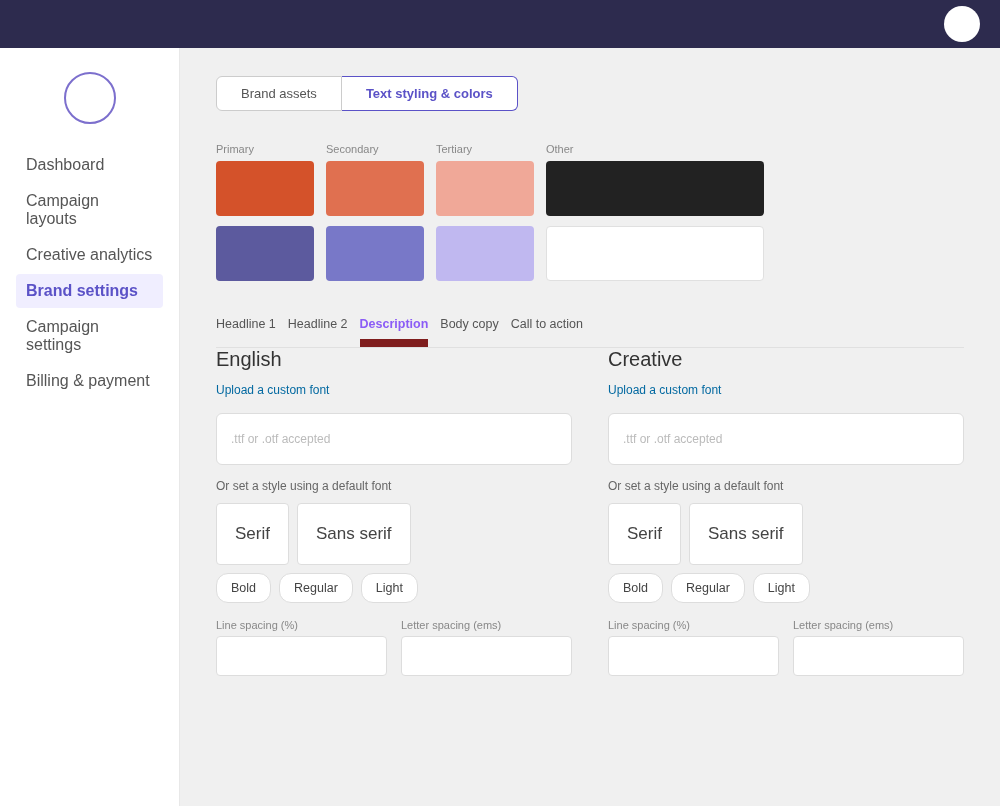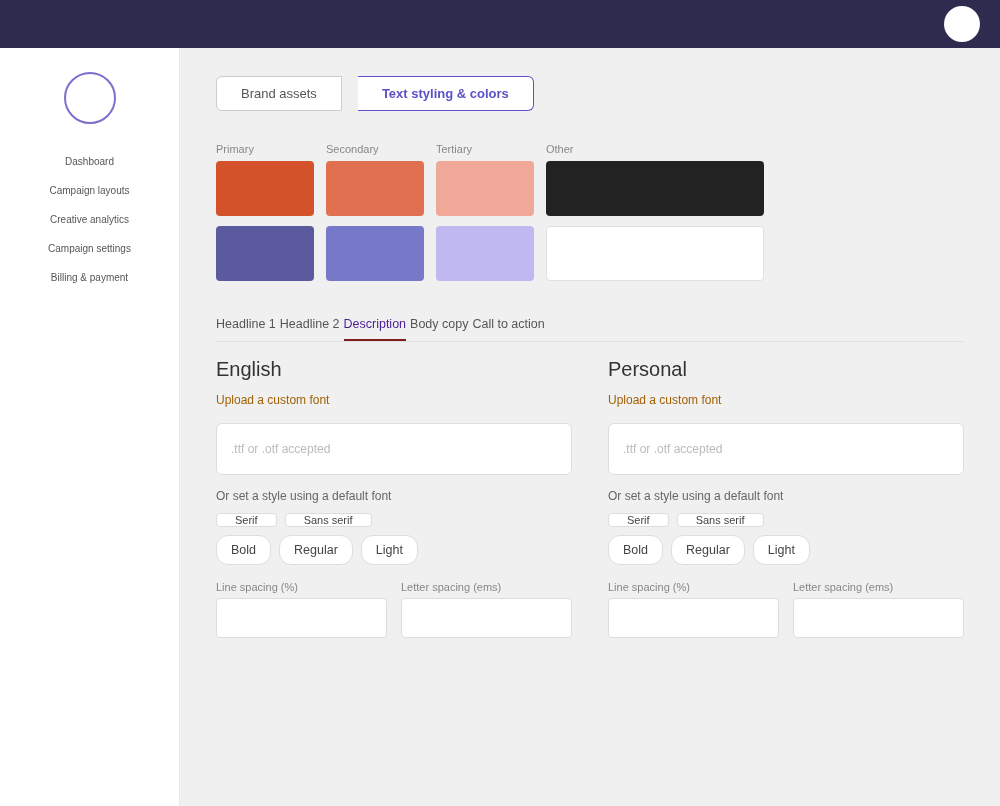--- a/index.html
+++ b/index.html
@@ -44,38 +44,37 @@
       border: 2px solid #7c6fcd;
       display: flex; align-items: center; justify-content: center;
       margin: 0 auto 8px;
       font-size: 24px; font-weight: 700;
       color: #e05a38;
     }
     .brand-name { font-size: 13px; font-weight: 600; color: #333; text-align: center; }
 
     .nav-item {
       padding: 8px 10px;
-      font-size: 10px;
+      font-size: 16px;
       color: #555;
       cursor: pointer;
       border-radius: 4px;
       margin-bottom: 2px;
-      text-align: center;
     }
     .nav-item.active { color: #5b52c7; font-weight: 600; background: #f0eeff; }
 
     
     .main {
       flex: 1;
       padding: 28px 36px;
       overflow-y: auto;
     }
 
     
-    .tabs { display: flex; gap: 16px; margin-bottom: 28px; }
+    .tabs { display: flex; gap: 0; margin-bottom: 28px; }
     .tab-btn {
       padding: 9px 24px;
       border: 1px solid #ccc;
       background: #fff;
       cursor: pointer;
       font-size: 13px;
       color: #555;
     }
     .tab-btn:first-child { border-radius: 6px 0 0 6px; }
     .tab-btn:last-child { border-radius: 0 6px 6px 0; border-left: none; }
@@ -96,55 +95,55 @@
       width: 98px; height: 55px;
       border-radius: 4px;
     }
     .color-swatch-wide {
       width: 218px; height: 55px;
       border-radius: 4px;
     }
 
     
     .fonts-section { }
-    .font-tabs { display: flex; gap: 4px; margin-bottom: 16px; border-bottom: 1px solid #e0e0e0; }
+    .font-tabs { display: flex; gap: 12px; border-bottom: 1px solid #e0e0e0; }
     .font-tab {
       font-size: 12.5px;
       color: #555;
       cursor: pointer;
       padding-bottom: 8px;
       border-bottom: 2px solid transparent;
     }
-    .font-tab.active { color: #4c1d95; border-bottom: 2px solid #7f1d1d; font-weight: 400; }
+    .font-tab.active { color: #8b5cf6; border-bottom: 8px solid #7f1d1d; font-weight: 700; }
 
     .font-columns { display: flex; gap: 36px; }
     .font-col { flex: 1; }
     .font-lang-title { font-size: 20px; font-weight: 400; color: #333; margin-bottom: 12px; }
-    .upload-label { font-size: 12px; color: #a16207; margin-bottom: 0; }
+    .upload-label { font-size: 12px; color: #0369a1; margin-bottom: 0; }
     .upload-area {
       border: 1px solid #ddd;
       border-radius: 6px;
       height: 52px;
       display: flex;
       align-items: center;
       padding: 0 14px;
       font-size: 12px;
       color: #bbb;
       background: #fff;
       margin-bottom: 14px;
       margin-top: 16px;
     }
     .or-label { font-size: 12px; color: #666; margin-bottom: 10px; }
     .style-buttons { display: flex; gap: 8px; margin-bottom: 8px; }
     .style-btn {
       border: 1px solid #ddd;
       background: #fff;
       border-radius: 4px;
-      padding: 0 18px;
-      font-size: 11px;
+      padding: 20px 18px;
+      font-size: 17px;
       color: #444;
       cursor: pointer;
     }
     .weight-buttons { display: flex; gap: 8px; margin-bottom: 16px; }
     .weight-btn {
       border: 1px solid #ddd;
       background: #fff;
       border-radius: 12px;
       padding: 7px 14px;
       font-size: 12.5px;
@@ -179,20 +178,21 @@
       <div class="brand-icon">
         <span></span>
       </div>
       <div class="brand-name"></div>
     </div>
 
     <div id="nav-container">
         <div class="nav-item">Dashboard</div>
         <div class="nav-item">Campaign layouts</div>
         <div class="nav-item">Creative analytics</div>
+        <div class="nav-item active">Brand settings</div>
         <div class="nav-item">Campaign settings</div>
         <div class="nav-item">Billing &amp; payment</div>
       </div>
   </div>
 
   <div class="main">
 
     <div class="tabs" id="tabs-container">
         <button class="tab-btn">Brand assets</button>
         <button class="tab-btn active">Text styling &amp; colors</button>
@@ -256,21 +256,21 @@
         <div class="spacing-label">Line spacing (%)</div>
         <div class="spacing-input"></div>
       </div>
       <div class="spacing-col">
         <div class="spacing-label">Letter spacing (ems)</div>
         <div class="spacing-input"></div>
       </div>
     </div>
   </div>
           <div class="font-col">
-    <div class="font-lang-title">Personal</div>
+    <div class="font-lang-title">Creative</div>
     <div class="upload-label">Upload a custom font</div>
     <div class="upload-area">
       <span style="color:#bbb;">.ttf or .otf accepted</span>
     </div>
     <div class="or-label">Or set a style using a default font</div>
     <div class="style-buttons">
       <button class="style-btn">Serif</button>
               <button class="style-btn">Sans serif</button>
     </div>
     <div class="weight-buttons">

